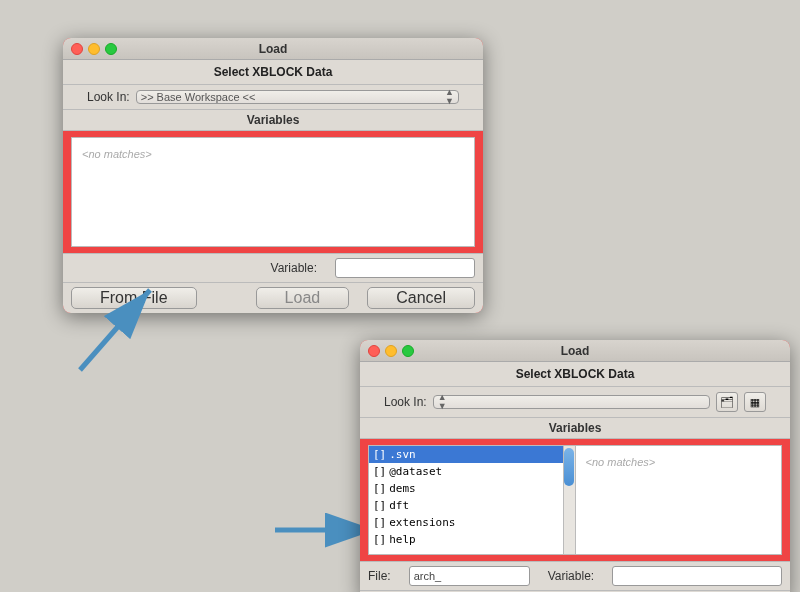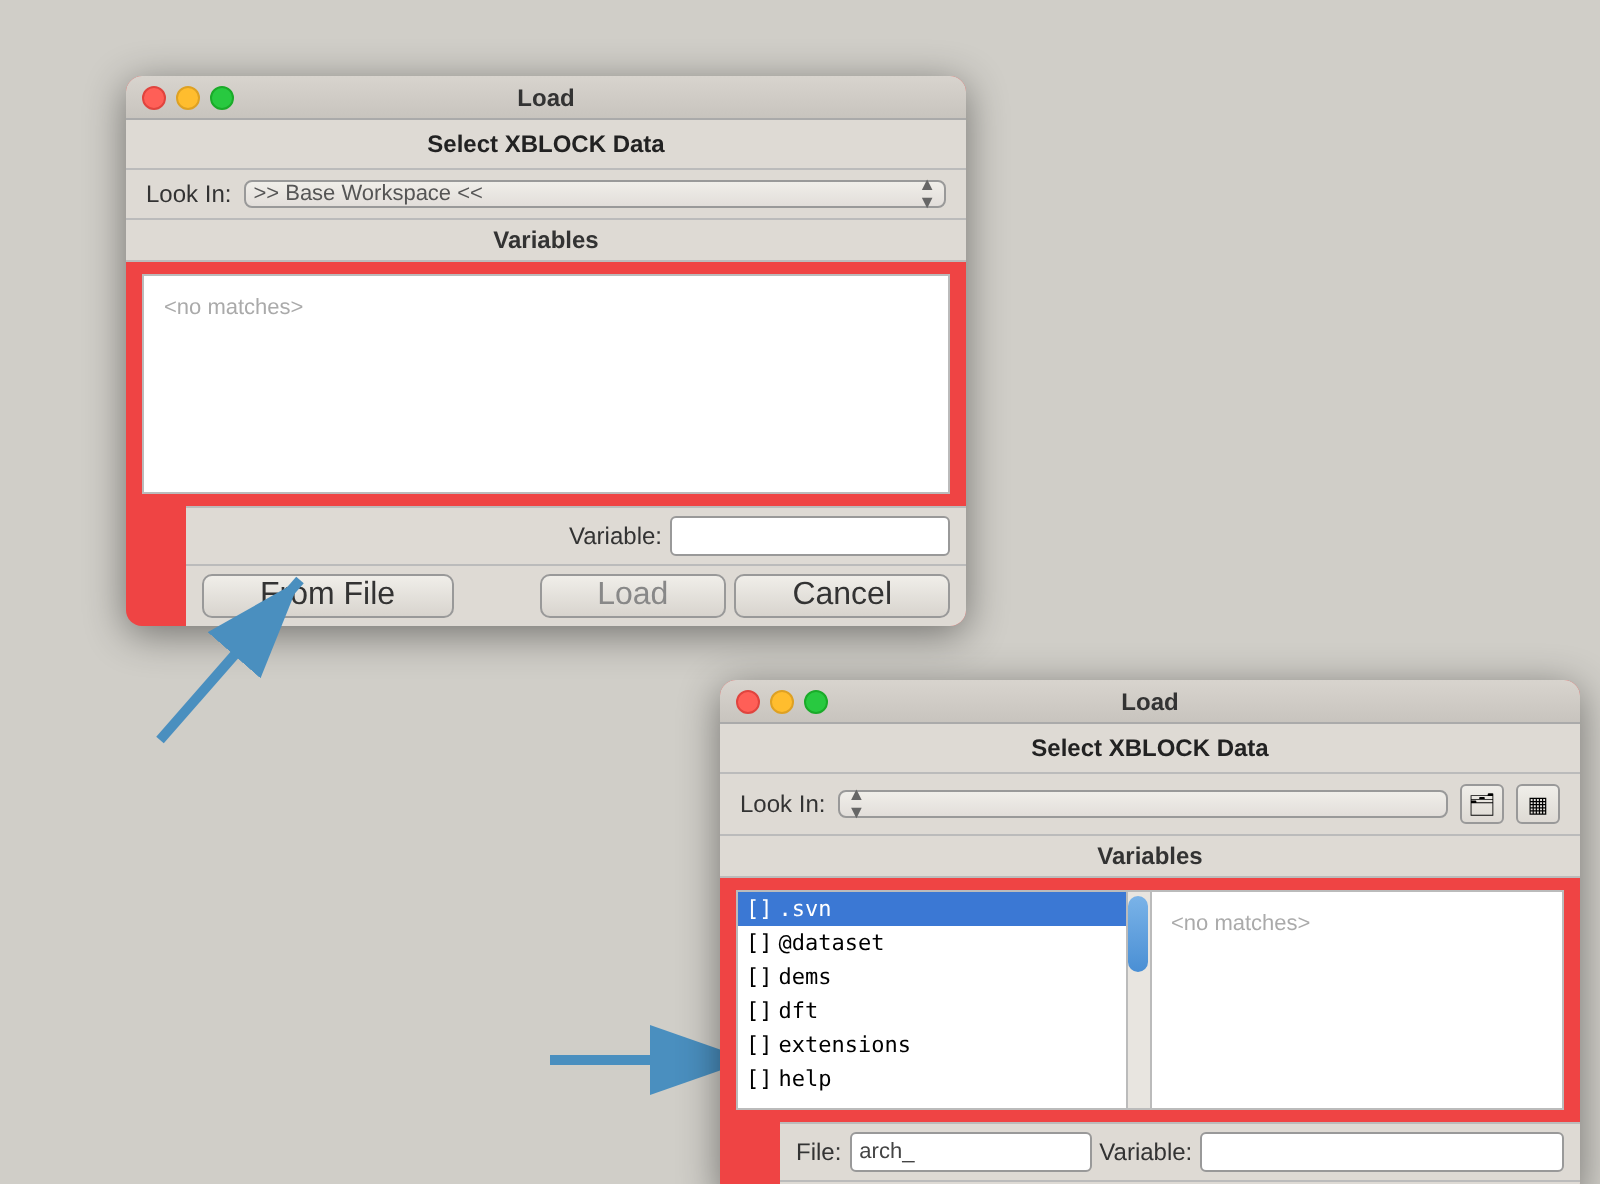--- a/index.html
+++ b/index.html
@@ -55,21 +55,21 @@
       border-radius: 50%;
     }
     .tl-close  { background: #ff5f57; border: 1px solid #e0443e; }
     .tl-min    { background: #ffbd2e; border: 1px solid #dea123; }
     .tl-max    { background: #28c940; border: 1px solid #1aab29; }
 
     
     .toolbar-row {
       background: #dedad4;
       border-bottom: 1px solid #bbb;
-      padding: 5px 10px;
+      padding: 5px 24px;
       display: flex;
       align-items: center;
       gap: 6px;
     }
 
     .toolbar-label {
       font-size: 12px;
       color: #333;
       white-space: nowrap;
     }
@@ -136,31 +136,31 @@
       color: #333;
       text-align: center;
       border-right: 1px solid #bbb;
     }
     .col-header:last-child { border-right: none; }
 
     .list-empty {
       padding: 10px;
       color: #aaa;
       font-size: 11px;
+      font-style: italic;
     }
 
     
     .bottom-row {
       background: #dedad4;
       border-top: 1px solid #bbb;
       padding: 4px 8px;
       display: flex;
       align-items: center;
-      gap: 4px;
-      margin-left: 30px;
+      gap: 18px;
     }
 
     .field-label {
       font-size: 12px;
       color: #333;
       white-space: nowrap;
     }
 
     .text-input {
       height: 20px;

